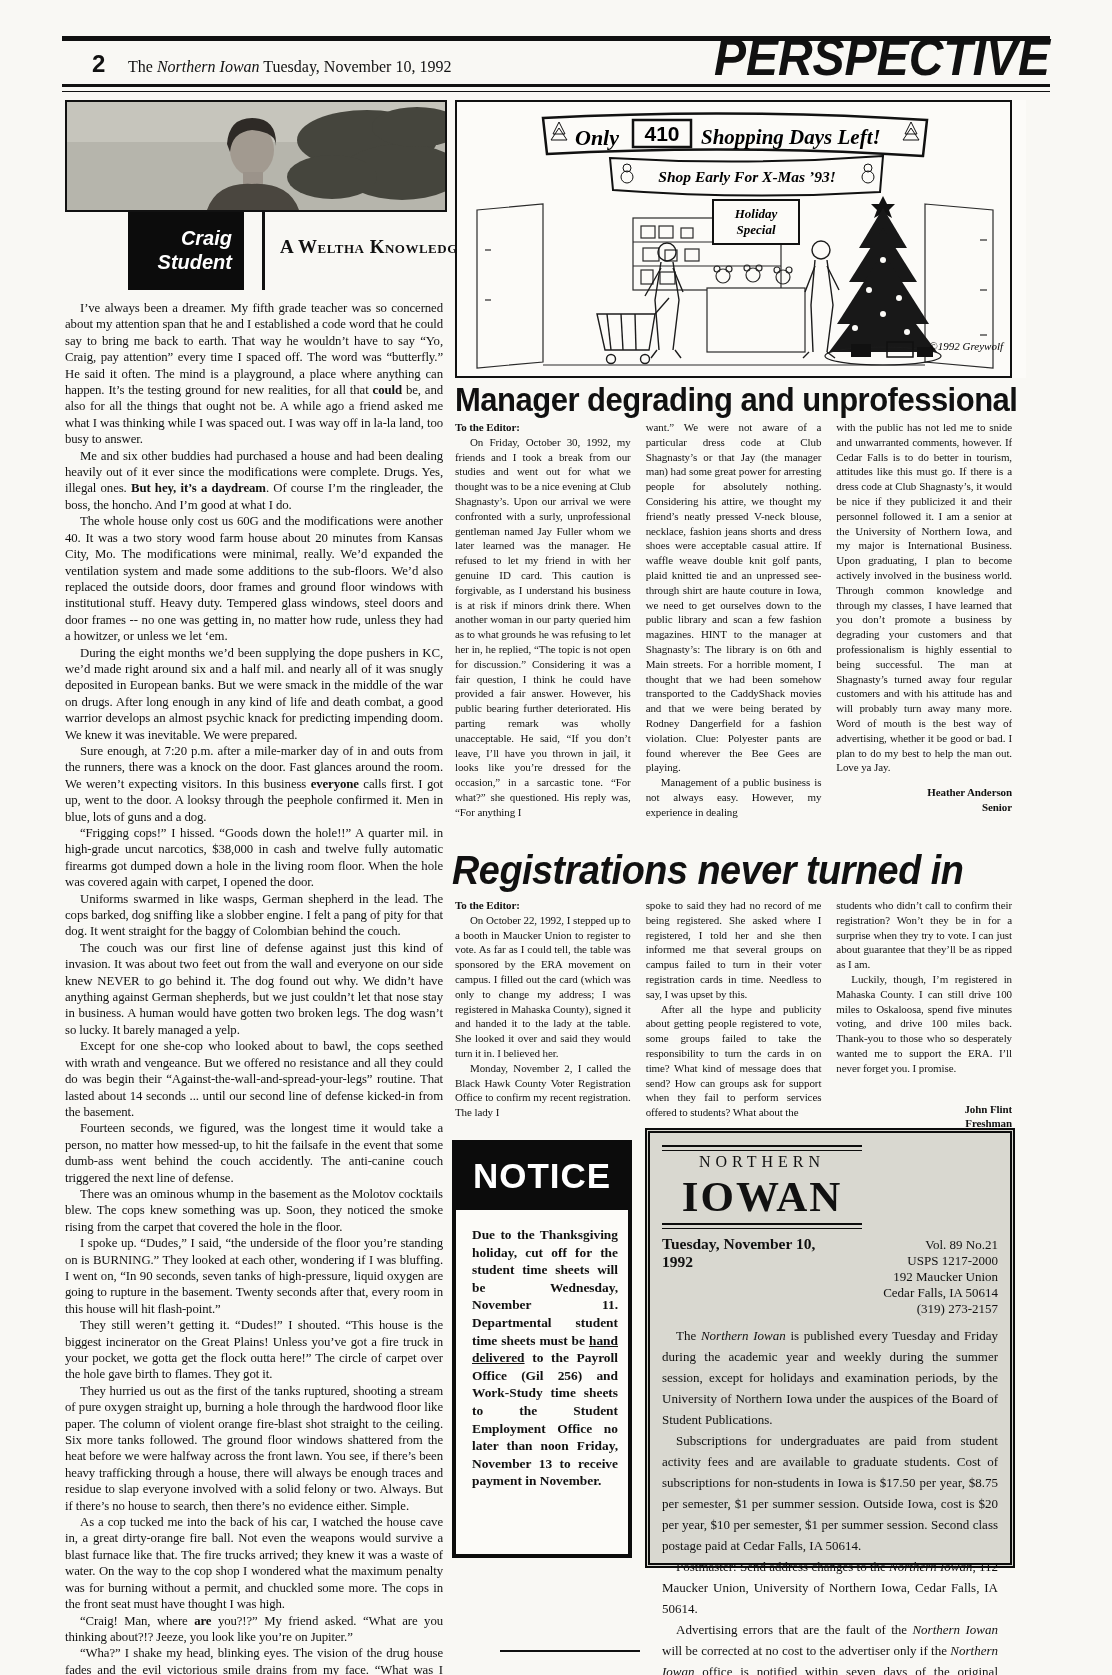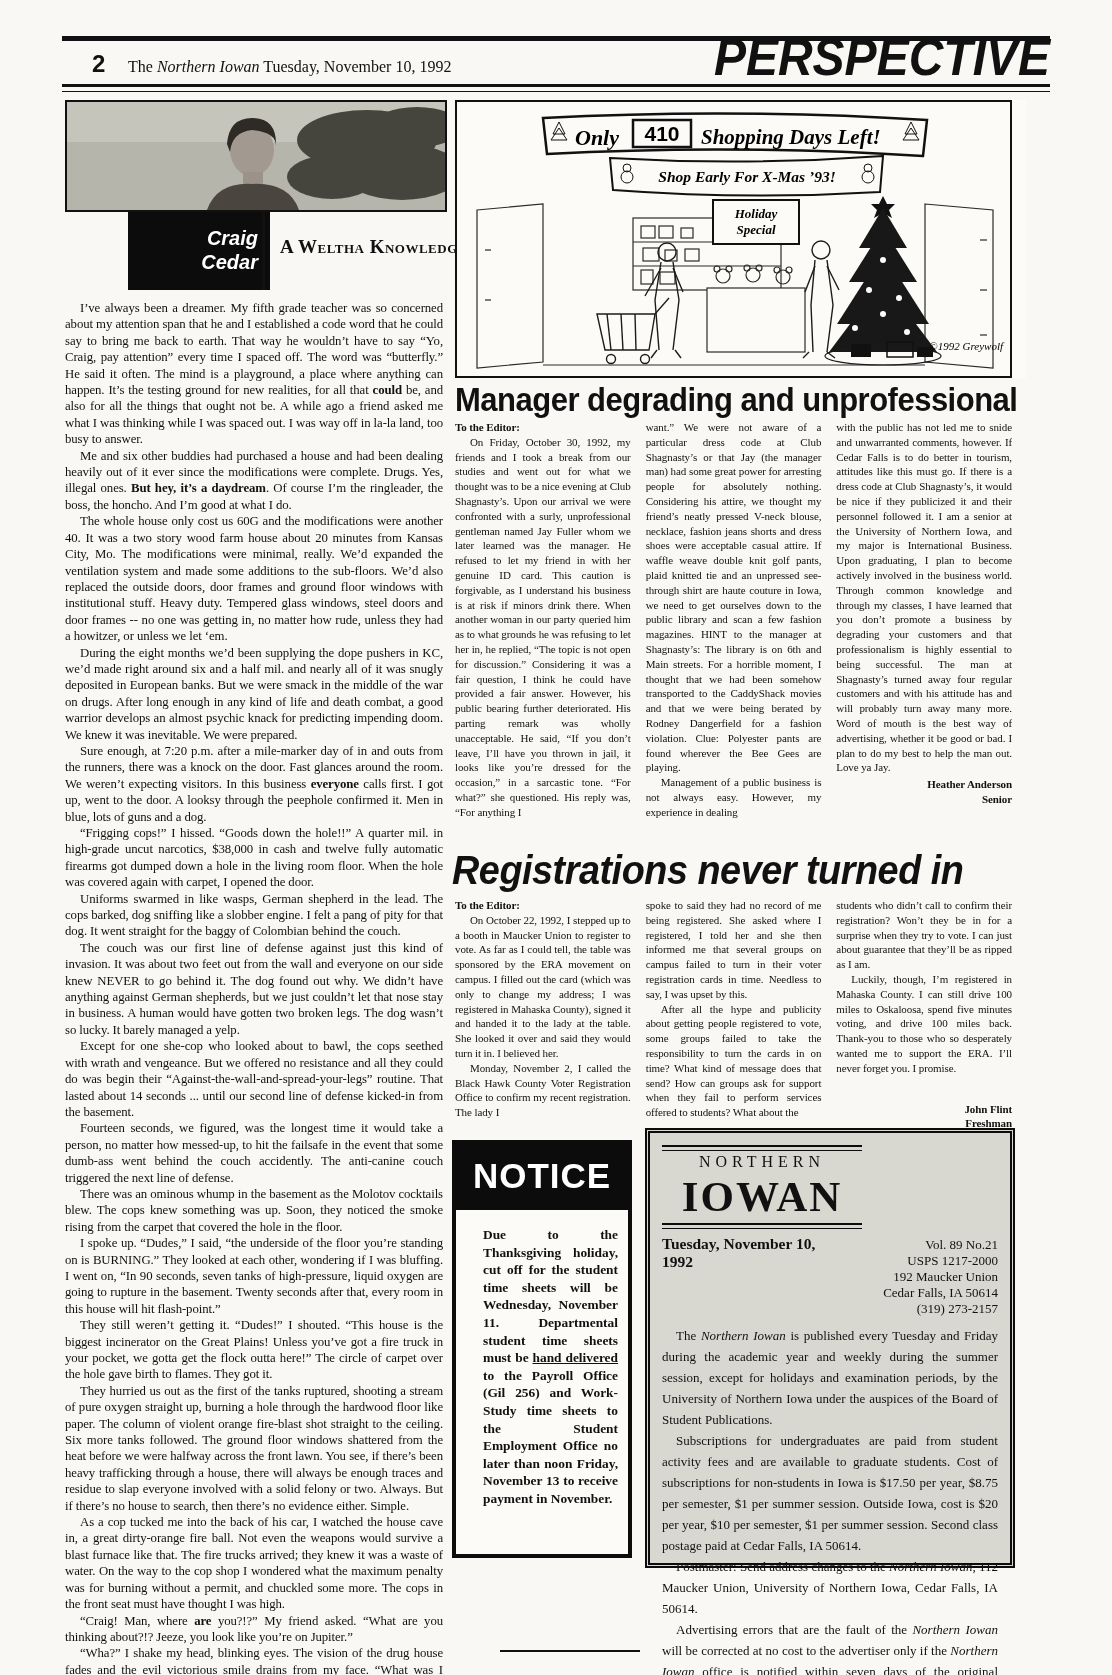--- a/index.html
+++ b/index.html
@@ -9,21 +9,21 @@
   
   .pageno{position:absolute;left:92px;top:50px;font-family:"Liberation Sans",sans-serif;
           font-weight:bold;font-size:24px;}
   .mastline{position:absolute;left:128px;top:58px;font-size:16px;}
   .section{position:absolute;right:62px;top:30px;font-family:"Liberation Sans",sans-serif;
            font-weight:900;font-style:italic;font-size:48px;letter-spacing:0px;
            transform:scaleY(1.08);}
   
   .photo{position:absolute;left:65px;top:100px;width:378px;height:108px;border:2px solid #111;
          background:#b9b8b0;overflow:hidden;}
-  .capbox{position:absolute;left:128px;top:212px;width:142px;height:78px;background:#0c0c0c;
+  .capbox{position:absolute;left:128px;top:212px;width:116px;height:78px;background:#0c0c0c;
           color:#fff;font-family:"Liberation Sans",sans-serif;font-style:italic;font-weight:bold;
           font-size:20px;line-height:24px;text-align:right;padding:14px 12px 0 0;box-sizing:border-box;}
   .capdiv{position:absolute;left:262px;top:212px;width:3px;height:78px;background:#111;}
   .coltitle{position:absolute;left:280px;top:236px;font-variant:small-caps;font-weight:bold;
             font-size:19px;letter-spacing:.5px;}
   
   .colbody{position:absolute;left:65px;top:300px;width:378px;font-size:12.8px;line-height:16.4px;
            text-align:justify;letter-spacing:-0.1px;}
   .colbody p,.lcol p,.mpars p{margin:0;text-indent:15px;}
   .colbody p.cont,.lcol p.cont,.mpars p.cont{text-indent:0;}
@@ -33,29 +33,29 @@
   .h1{position:absolute;left:455px;top:382px;width:560px;font-family:"Liberation Sans",sans-serif;
       font-weight:800;font-size:31px;letter-spacing:-0.5px;transform:scaleY(1.05);transform-origin:left top;white-space:nowrap;}
   .h2{position:absolute;left:452px;top:847px;font-family:"Liberation Sans",sans-serif;
       font-weight:900;font-style:italic;font-size:39px;letter-spacing:-0.5px;white-space:nowrap;
       transform:scaleX(0.97) scaleY(1.05);transform-origin:left top;}
   .lcols{position:absolute;display:flex;gap:15px;overflow:hidden;}
   .l1{left:455px;top:420px;width:557px;height:426px;}
   .l2{left:455px;top:898px;width:557px;height:254px;}
   .lcol{flex:1 1 0;font-size:11px;line-height:14.8px;text-align:justify;letter-spacing:-0.1px;}
   .salut{font-weight:bold;text-indent:0 !important;}
-  .sig{margin-top:2px;}
+  .sig{margin-top:10px;}
   .sig p{text-indent:0 !important;text-align:right;font-weight:bold;}
   .sig.gap{margin-top:26px;}
   
   .notice{position:absolute;left:452px;top:1140px;width:180px;height:418px;border:4px solid #0c0c0c;
           box-sizing:border-box;background:#fcfbf8;}
   .notice-title{background:#0c0c0c;color:#fff;font-family:"Liberation Sans",sans-serif;
                 font-weight:bold;font-size:35px;text-align:center;padding:12px 0 14px 0;letter-spacing:1px;}
-  .notice-body{padding:16px 10px 0 27px;font-weight:bold;font-size:13.4px;line-height:17.6px;
+  .notice-body{padding:16px 10px 0 16px;font-weight:bold;font-size:13.4px;line-height:17.6px;
                text-align:justify;}
   
   .mbox{position:absolute;left:645px;top:1128px;width:370px;height:440px;border:5px double #0c0c0c;
         box-sizing:border-box;background-color:#d9d8d0;
         background-image:radial-gradient(#a9a8a0 19%,rgba(0,0,0,0) 21%);background-size:4px 4px;
         padding:10px 12px 0 12px;}
   .mlogo{width:200px;float:left;text-align:center;}
   .mlogo .dr{border-top:2.5px solid #0c0c0c;border-bottom:1px solid #0c0c0c;height:3px;margin:2px 0;}
   .mname1{font-size:16px;letter-spacing:5px;margin:2px 0 0 0;}
   .mname2{font-size:43px;font-weight:bold;letter-spacing:2px;line-height:40px;margin:6px;}
@@ -94,21 +94,21 @@
         <ellipse cx="185" cy="48" rx="22" ry="26" fill="#a29a90"></ellipse>
         <path d="M160 42 Q162 16 185 16 Q210 16 209 44 Q209 30 185 28 Q165 30 163 50 Z" fill="#2e2a26"></path>
         <rect x="176" y="70" width="20" height="14" fill="#9b938a"></rect>
         <path d="M140 108 Q150 80 185 82 Q222 80 232 108 Z" fill="#4a463f"></path>
       </g>
     </svg>
   </div>
 
   <div class="capbox">
     <div>Craig</div>
-    <div>Cedar</div>
+    <div>Student</div>
   </div>
   <div class="capdiv"></div>
   <div class="coltitle">A Weltha Knowledge</div>
 
   <div class="colbody">
       <p>I’ve always been a dreamer. My fifth grade teacher was so concerned about my attention span that he and I established a code word that he could say to bring me back to earth. That way he wouldn’t have to say “Yo, Craig, pay attention” every time I spaced off. The word was “butterfly.” He said it often. The mind is a playground, a place where anything can happen. It’s the testing ground for new realities, for all that <b>could</b> be, and also for all the things that ought not be. A while ago a friend asked me what I was thinking while I was spaced out. I was way off in la-la land, too busy to answer.</p>
       <p>Me and six other buddies had purchased a house and had been dealing heavily out of it ever since the modifications were complete. Drugs. Yes, illegal ones. <b>But hey, it’s a daydream</b>. Of course I’m the ringleader, the boss, the honcho. And I’m good at what I do.</p>
       <p>The whole house only cost us 60G and the modifications were another 40. It was a two story wood farm house about 20 minutes from Kansas City, Mo. The modifications were minimal, really. We’d expanded the ventilation system and made some additions to the sub-floors. We’d also replaced the outside doors, door frames and ground floor windows with institutional stuff.  Heavy duty. Tempered glass windows, steel doors and door frames -- no one was getting in, no matter how rude, unless they had a howitzer, or unless we let ‘em.</p>
       <p>During the eight months we’d been supplying the dope pushers in KC, we’d made right around six and a half mil. and nearly all of it was snugly deposited in European banks. But we were smack in the middle of the war on drugs. After long enough in any kind of life and death combat, a good warrior develops an almost psychic knack for predicting impending doom. We knew it was inevitable. We were prepared.</p>
       <p>Sure enough, at 7:20 p.m. after a mile-marker day of in and outs from the runners, there was a knock on the door. Fast glances around the room. We weren’t expecting visitors. In this business <b>everyone</b> calls first. I got up, went to the door. A looksy through the peephole confirmed it.  Men in blue, lots of guns and a dog.</p>

